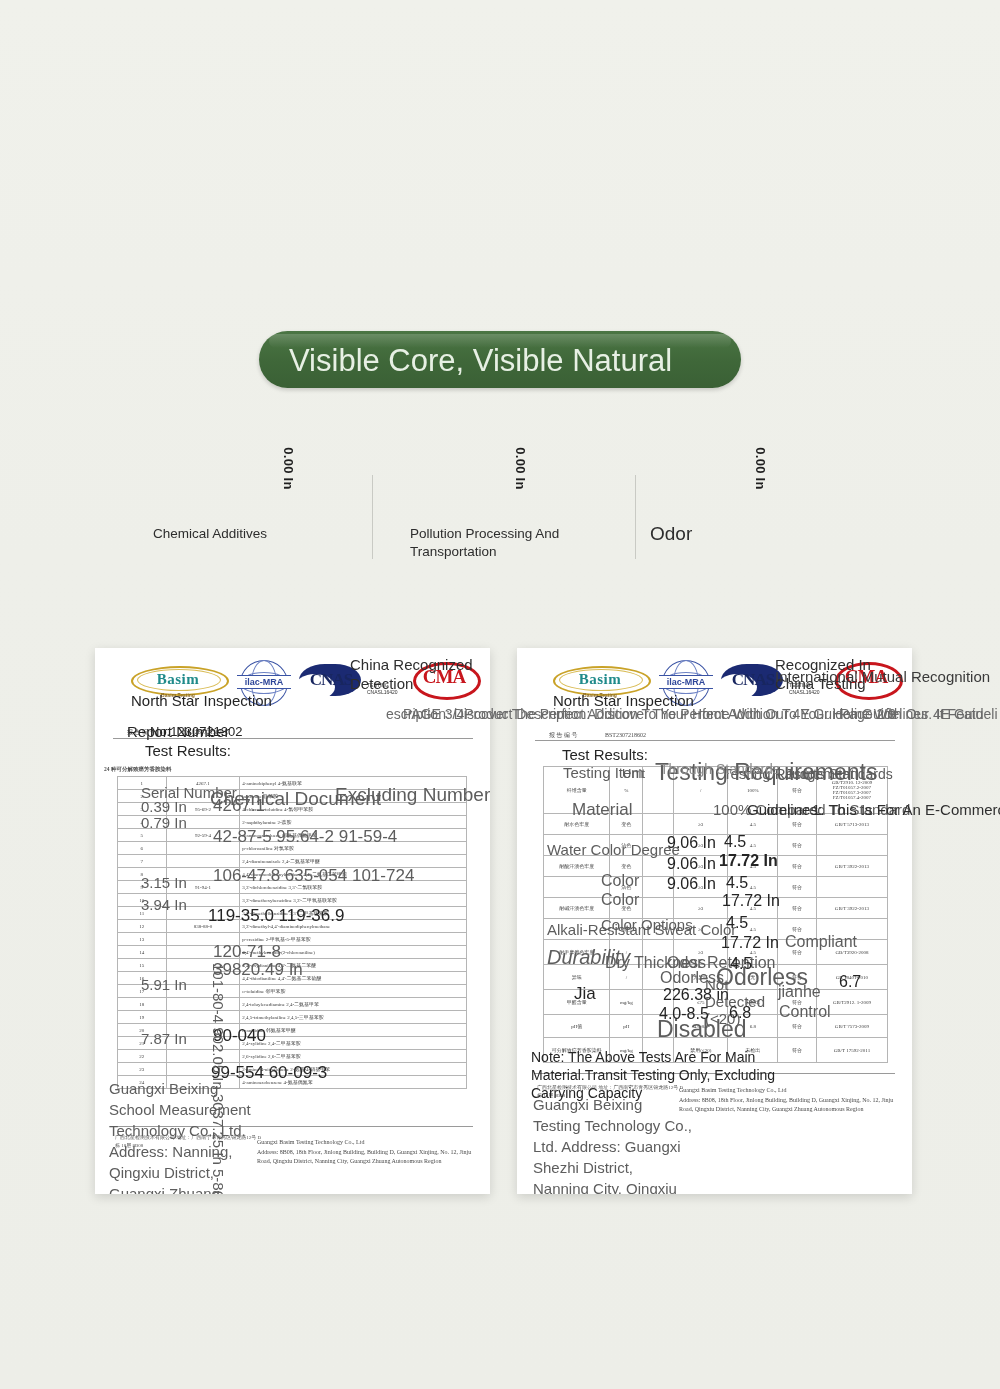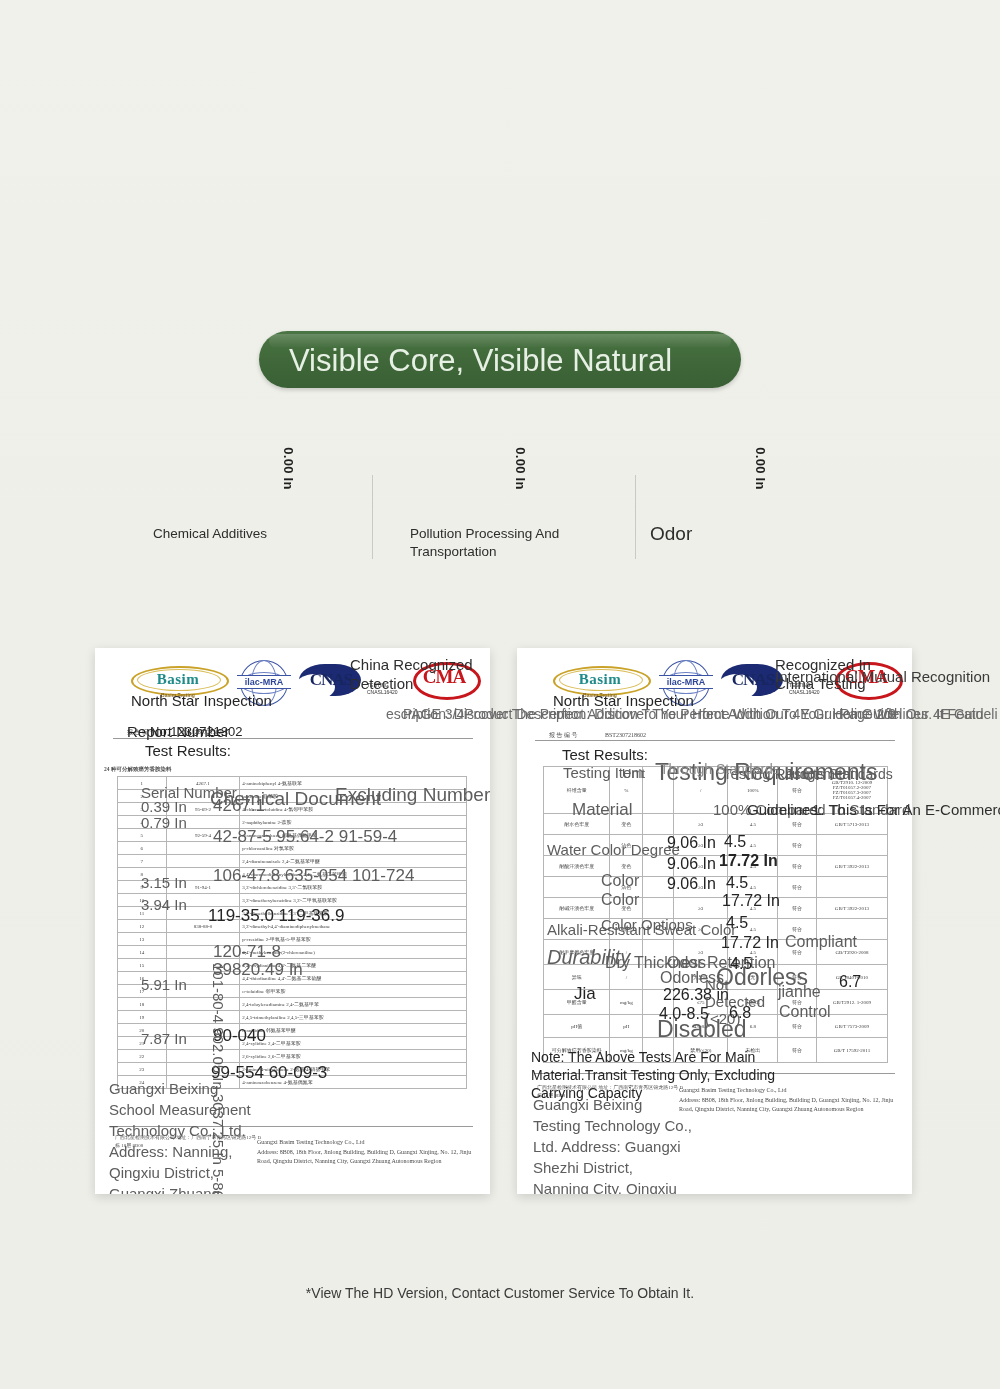--- a/index.html
+++ b/index.html
@@ -637,15 +637,14 @@
   <div class="global-ov" style="left:775px;top:655px;font-size:15px;color:#2e2e2e;width:130px;white-space:normal;line-height:19px;">Recognized In China Testing</div>
   <div class="global-ov" style="left:775px;top:668px;font-size:15px;color:#3a3a3a;">International Mutual Recognition</div>
   <div class="global-ov" style="left:386px;top:706px;font-size:14px;color:#6a6a6a;">escription:  Discover The Perfect Addition To Your Home With Our 4E Guideli</div>
   <div class="global-ov" style="left:840px;top:706px;font-size:14px;color:#6a6a6a;">Page 2/9</div>
   <div class="global-ov" style="left:862px;top:706px;font-size:14px;color:#6a6a6a;">Guidelines. It Featu</div>
   <div class="global-ov" style="left:660px;top:761px;font-size:14px;color:#8a8a8a;">Through Standards</div>
 
   <div class="global-ov" style="left:747px;top:801px;font-size:15px;color:#2f2f2f;">Guidelines:</div>
   <div class="global-ov" style="left:812px;top:801px;font-size:15px;color:#2f2f2f;">1. This Is For An E-Commerce Con</div>
 
-  <div class="footnote">*View The HD Version, Contact Customer Service To Obtain It.</div>
 
 </div>
 
 </body></html>

